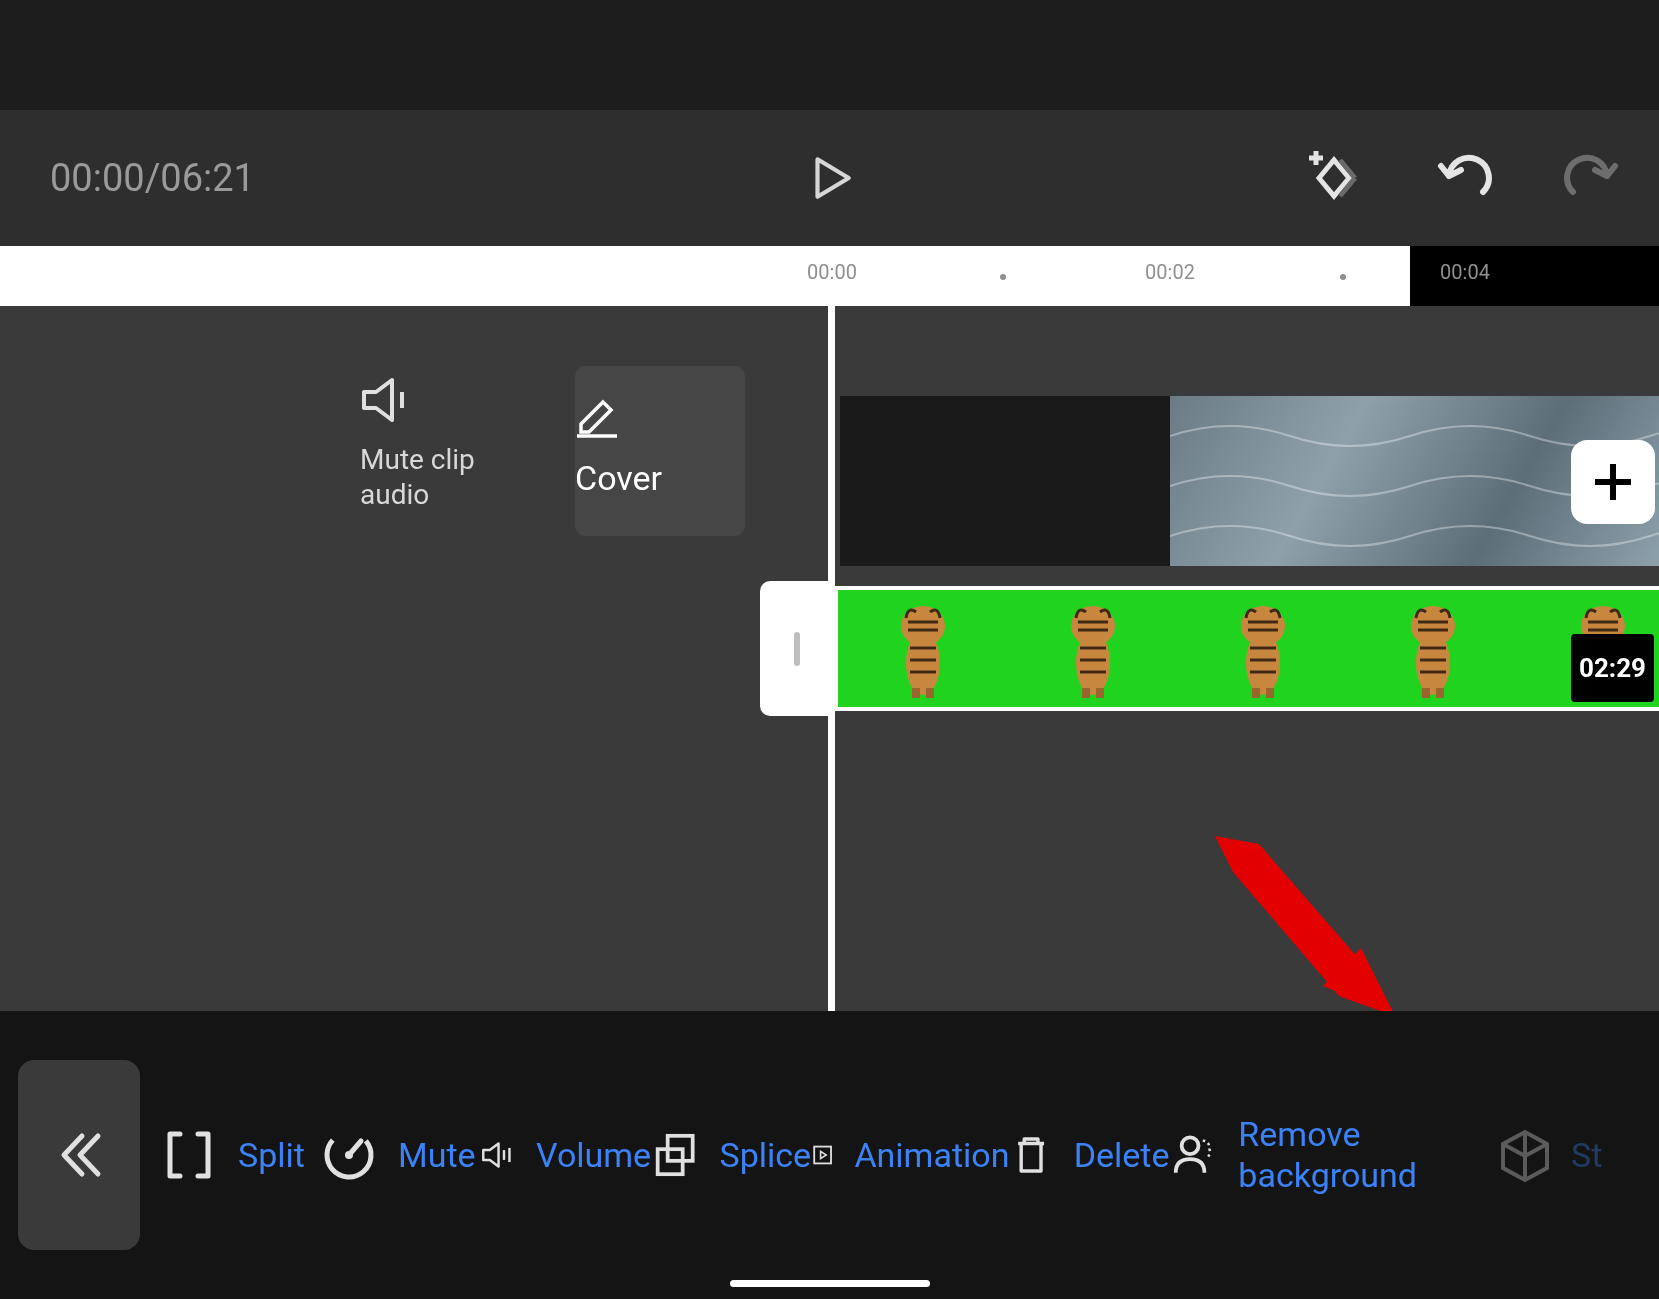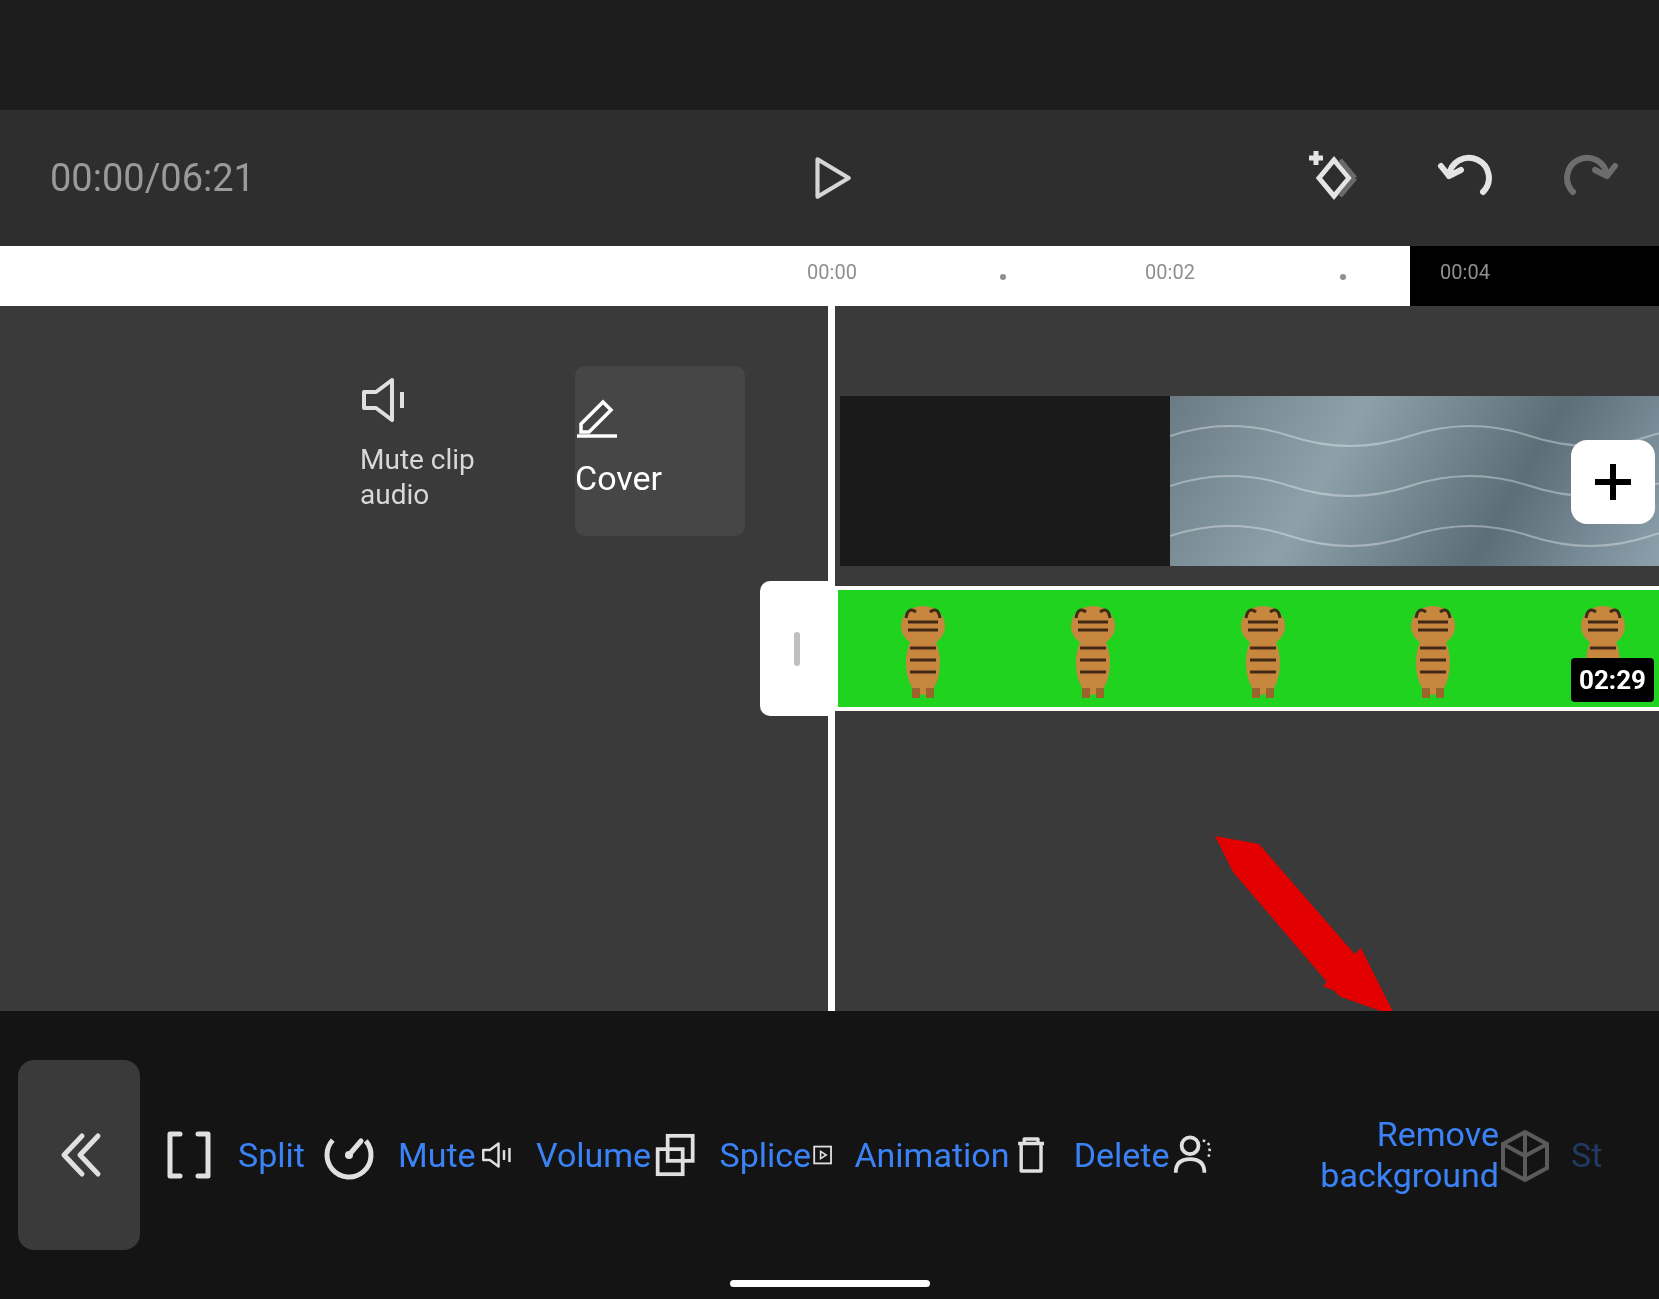--- a/index.html
+++ b/index.html
@@ -18,21 +18,21 @@
   .cover-btn{position:absolute;left:575px;top:60px;width:170px;height:170px;background:#464646;border-radius:10px;color:#fff;text-align:left;padding-top:28px;box-sizing:border-box}
   .cover-lbl{margin-top:20px;font-size:34px}
   .track1{position:absolute;left:840px;top:90px;height:170px;right:0;background:#1a1a1a;overflow:hidden}
   .water{position:absolute;left:330px;top:0;width:700px;height:170px;background:linear-gradient(120deg,#6a7b85 0%,#8ea1ab 25%,#5c6e78 50%,#90a4b0 75%,#6a7b85 100%)}
   .add-clip{position:absolute;right:4px;top:44px;width:84px;height:84px;background:#fff;border-radius:16px;display:flex;align-items:center;justify-content:center}
   .track2-wrap{position:absolute;left:760px;top:275px;right:0;height:135px}
   .track2-handle{position:absolute;left:0;top:0;width:74px;height:135px;background:#fff;border-radius:10px 0 0 10px;display:flex;align-items:center;justify-content:center}
   .track2{position:absolute;left:74px;top:5px;right:0;height:125px;background:#1fd31f;border:4px solid #fff;border-right:none;box-sizing:border-box;overflow:hidden}
   .tiger{position:absolute;top:8px;width:90px;height:100px}
   .tiger svg{width:100%;height:100%}
-  .duration-badge{position:absolute;right:5px;bottom:5px;background:#000;color:#fff;font-size:26px;font-weight:700;padding:7px 8px;border-radius:4px}
+  .duration-badge{position:absolute;right:5px;bottom:5px;background:#000;color:#fff;font-size:26px;font-weight:700;padding:19px 8px;border-radius:4px}
   .playhead{position:absolute;left:828px;top:0;width:7px;height:705px;background:#fff}
   .arrow{position:absolute;left:1215px;top:530px;width:180px;height:180px}
   .toolbar{position:absolute;left:0;bottom:0;width:1659px;height:288px;background:#141414;display:flex;align-items:center}
   .back-btn{position:absolute;left:18px;top:50%;transform:translateY(-50%);width:122px;height:190px;background:#3a3a3a;border-radius:16px;display:flex;align-items:center;justify-content:center}
   .tools{position:absolute;left:160px;right:0;top:0;height:100%;display:flex;align-items:center;justify-content:space-around}
   .tool{display:flex;flex-direction:row;align-items:center;gap:20px;color:#3b82f6;font-size:34px;min-width:160px}
   .tool.partial{opacity:.35}
   .home-ind{position:absolute;left:50%;bottom:12px;transform:translateX(-50%);width:200px;height:7px;background:#fff;border-radius:4px}
   svg{display:block}
 </style>
@@ -229,21 +229,21 @@
             <path d="M24 20 L38 29 L24 38 Z" fill="none" stroke="#e0e0e0" stroke-width="4"></path>
           </svg>
         <span>Animation</span>
       </div>
       <div class="tool">
         <svg width="58" height="58" viewBox="0 0 58 58">
             <path d="M12 14 L46 14 M20 14 L20 8 L38 8 L38 14 M16 14 L16 50 L42 50 L42 14" fill="none" stroke="#e0e0e0" stroke-width="4.5" stroke-linejoin="round"></path>
           </svg>
         <span>Delete</span>
       </div>
-      <div class="tool" style="line-height:1.2;text-align:right">
+      <div class="tool" style="line-height:1.2;text-align:left">
         <svg width="58" height="58" viewBox="0 0 58 58">
             <circle cx="25" cy="18" r="10" fill="none" stroke="#e0e0e0" stroke-width="4.5"></circle>
             <path d="M8 50 Q8 34 25 34 Q42 34 42 50" fill="none" stroke="#e0e0e0" stroke-width="4.5"></path>
             <path d="M40 12 Q48 12 48 22 Q50 28 44 34" fill="none" stroke="#e0e0e0" stroke-width="3" stroke-dasharray="3 4"></path>
           </svg>
         <span>Remove background</span>
       </div>
       <div class="tool partial">
         <svg width="52" height="58" viewBox="0 0 52 58">
             <path d="M26 6 L48 18 L48 42 L26 54 L4 42 L4 18 Z M26 6 L26 54 M4 18 L26 30 L48 18" fill="none" stroke="#e0e0e0" stroke-width="4"></path>

